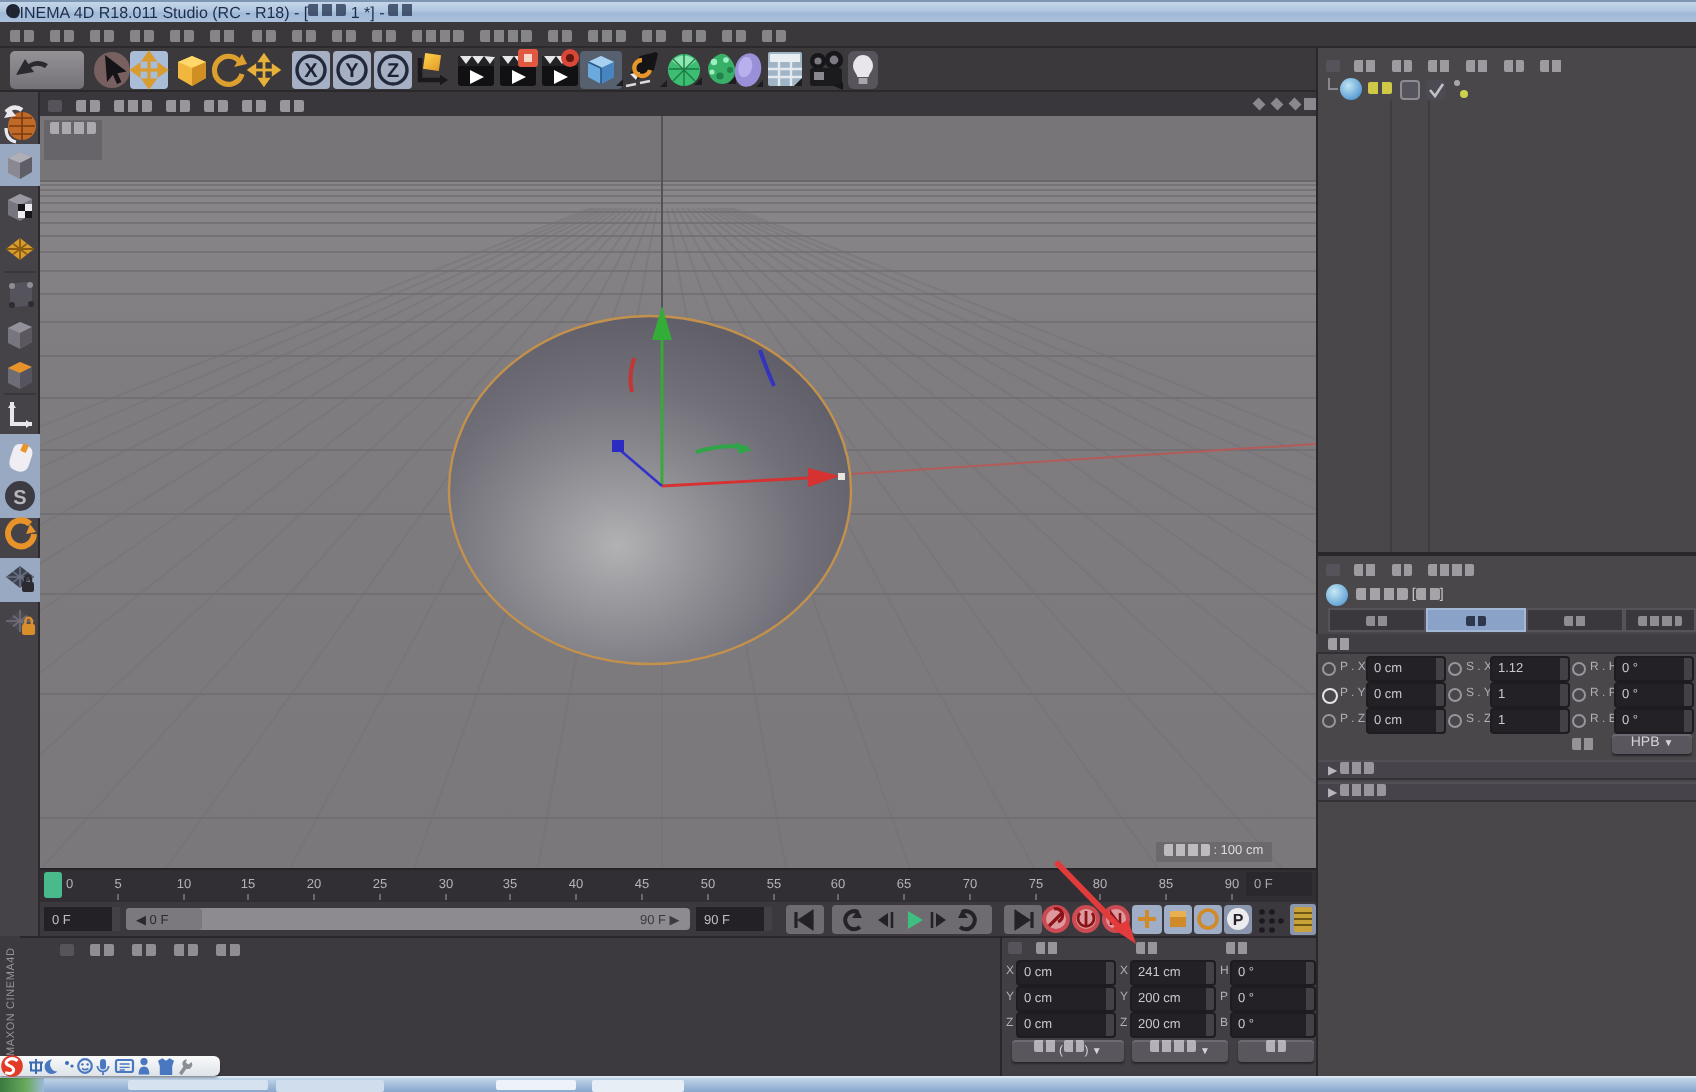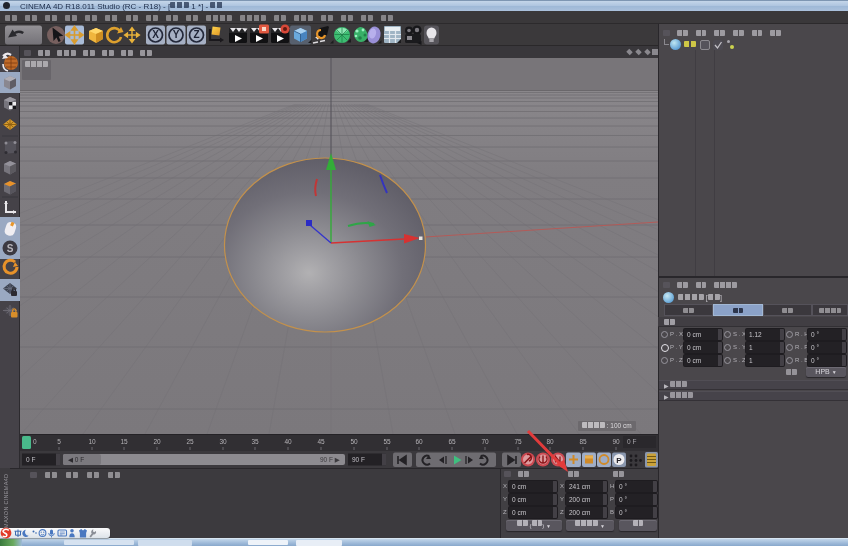--- a/index.html
+++ b/index.html
@@ -14,21 +14,21 @@
 .fld{position:absolute;background:#232125;border-radius:1px;color:#c9c7cc;font-size:6.5px;line-height:11px;padding-left:3px;box-shadow:0 0 0 1px #1e1c20}
 .fld .sp{position:absolute;right:0;top:0;bottom:0;width:4px;background:#434046;border-radius:0 1px 1px 0}
 .drop{position:absolute;background:#59565e;border-radius:2px;color:#d6d4da;font-size:7px;line-height:10px;text-align:center;box-shadow:inset 0 1px 0 #6d6a73,0 1px 1px #28262a}
 .lbl{position:absolute;color:#b2b0b6;font-size:6px;line-height:7px}
 </style></head>
 <body>
 <div id="root">
 
 <div class="abs" style="left:0;top:0;width:848px;height:11px;background:linear-gradient(#c4d6e9 0%,#b0c6e0 45%,#9fb9d7 55%,#abc1dc 100%);border-top:1px solid #7e96b2"></div>
 <div class="abs" style="left:3px;top:2px;width:7px;height:7px;border-radius:50%;background:#20242c"></div>
-<div class="abs" style="left:20px;top:1.5px;font-size:8px;color:#1d2c48;white-space:nowrap">CINEMA 4D R18.011 Studio (RC - R18) - [<span class="cj w3" style="color:#1d2c48"></span> 1 *] - <span class="cj w2" style="color:#1d2c48"></span></div>
+<div class="abs" style="left:4px;top:1.5px;font-size:8px;color:#1d2c48;white-space:nowrap">CINEMA 4D R18.011 Studio (RC - R18) - [<span class="cj w3" style="color:#1d2c48"></span> 1 *] - <span class="cj w2" style="color:#1d2c48"></span></div>
 
 <div class="abs" style="left:0;top:11px;width:848px;height:13px;background:#3a383a;border-bottom:1px solid #2c2a2c"></div>
 <div class="row" style="left:5px;top:15px;color:#c2c0c4;opacity:.78">
 <span class="cj w2"></span><span style="display:inline-block;width:8px"></span><span class="cj w2"></span><span style="display:inline-block;width:8px"></span><span class="cj w2"></span><span style="display:inline-block;width:8px"></span><span class="cj w2"></span><span style="display:inline-block;width:8px"></span><span class="cj w2"></span><span style="display:inline-block;width:8px"></span><span class="cj w2"></span><span style="display:inline-block;width:8px"></span><span class="cj w2"></span><span style="display:inline-block;width:8px"></span><span class="cj w2"></span><span style="display:inline-block;width:8px"></span><span class="cj w2"></span><span style="display:inline-block;width:8px"></span><span class="cj w2"></span><span style="display:inline-block;width:8px"></span><span class="cj w4"></span><span style="display:inline-block;width:8px"></span><span class="cj w4"></span><span style="display:inline-block;width:8px"></span><span class="cj w2"></span><span style="display:inline-block;width:8px"></span><span class="cj w3"></span><span style="display:inline-block;width:8px"></span><span class="cj w2"></span><span style="display:inline-block;width:8px"></span><span class="cj w2"></span><span style="display:inline-block;width:8px"></span><span class="cj w2"></span><span style="display:inline-block;width:8px"></span><span class="cj w2"></span>
 </div>
 
 <div class="abs" style="left:0;top:24px;width:848px;height:22px;background:#3b393b;border-bottom:1px solid #2a282a"></div>
 <div id="toolbar" class="abs" style="left:0;top:24px;width:660px;height:22px">
 <svg width="660" height="22" viewBox="0 0 660 22">
 <defs>

